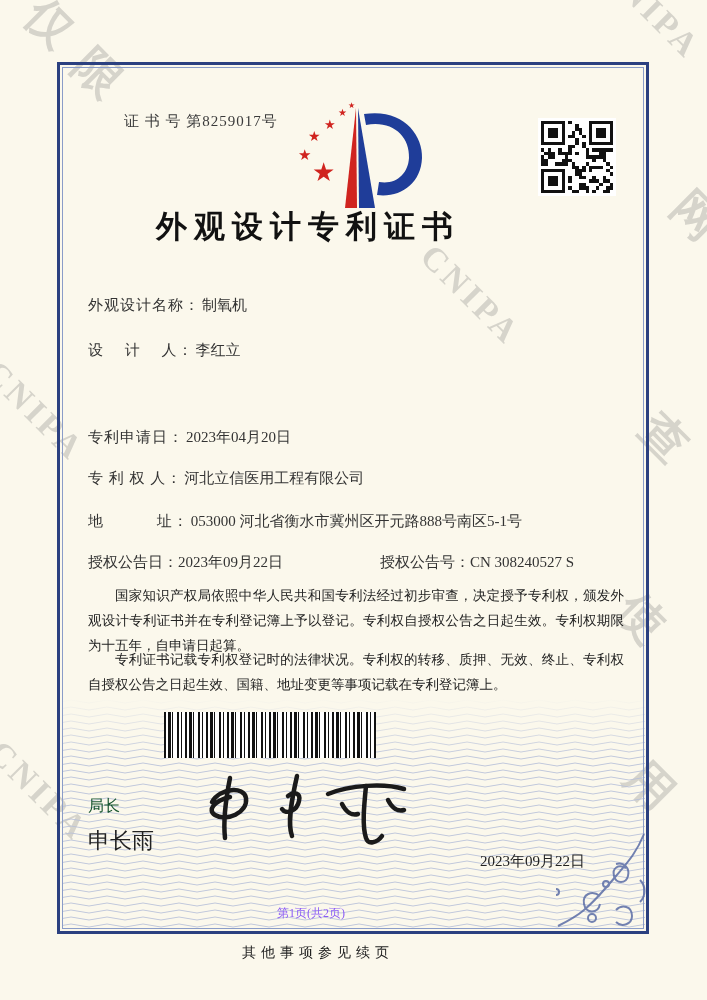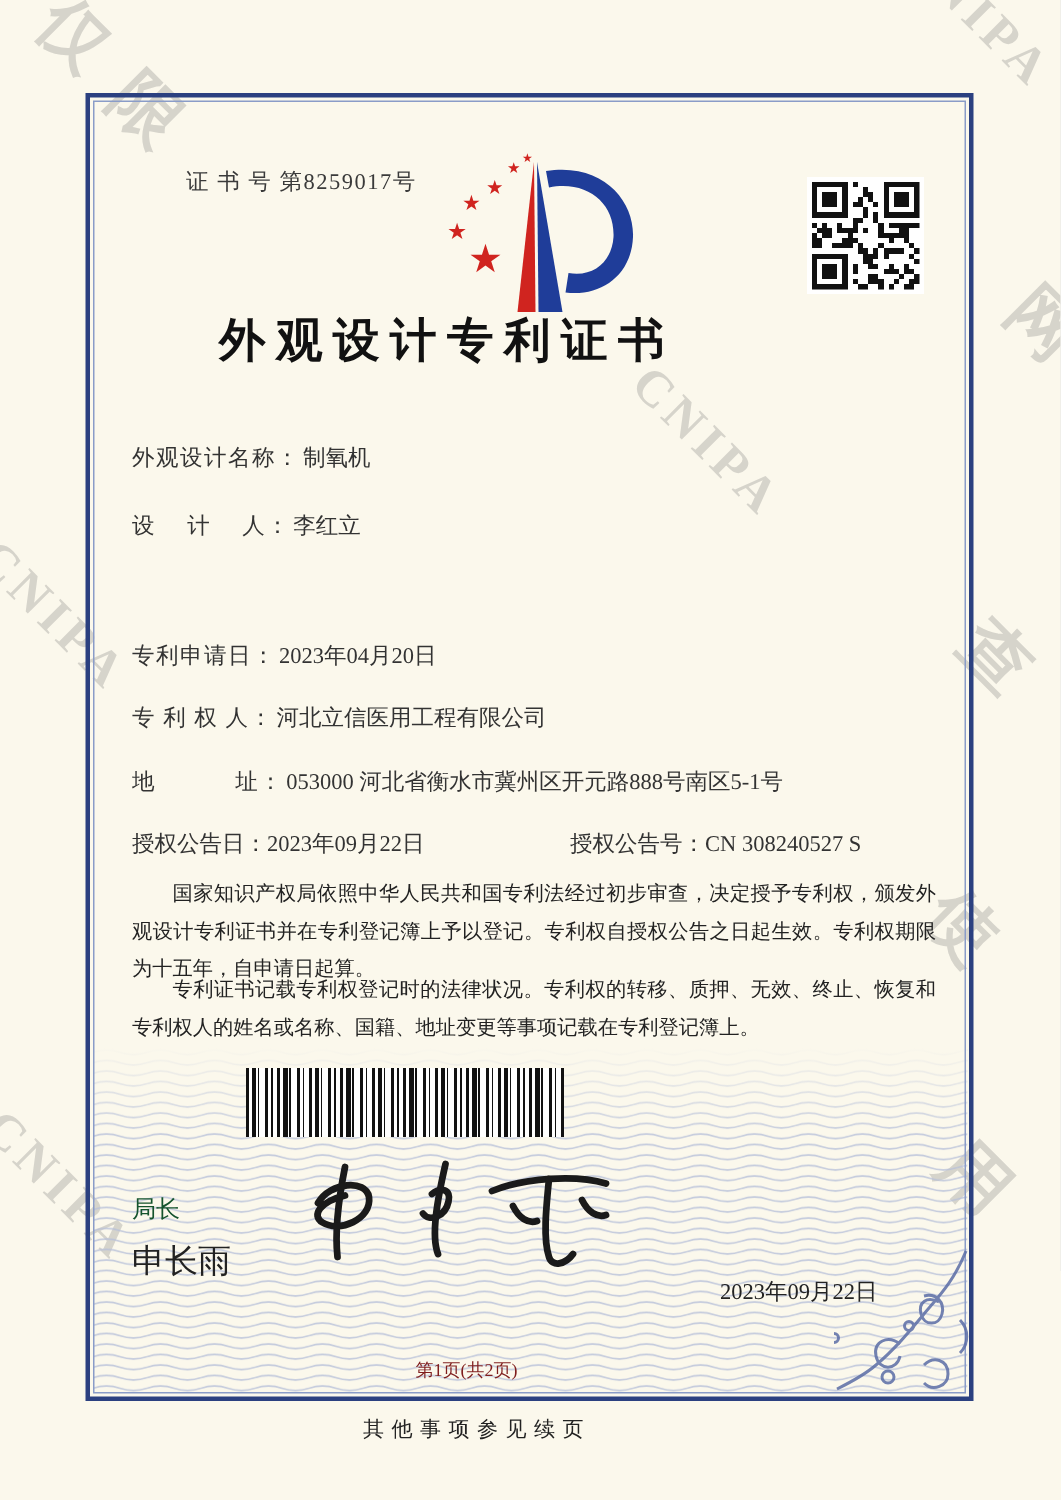--- a/index.html
+++ b/index.html
@@ -35,21 +35,21 @@
   .logo{position:absolute;left:282px;top:104px;width:150px;height:112px;}
   .logo svg{position:absolute;left:0;top:0;}
   .star{position:absolute;color:#d0241f;line-height:1;}
   .st1{left:30px;top:56px;font-size:26px;}
   .st2{left:16px;top:44px;font-size:15px;}
   .st3{left:26px;top:26px;font-size:14px;}
   .st4{left:42px;top:14px;font-size:13px;}
   .st5{left:56px;top:4px;font-size:10px;}
   .st6{left:66px;top:-2px;font-size:8px;}
   .qr{position:absolute;left:538px;top:118px;width:78px;height:78px;background:#fff;padding:3px;box-sizing:border-box;}
-  .title{position:absolute;left:57px;top:206px;width:482px;text-align:center;
+  .title{position:absolute;left:67px;top:206px;width:482px;text-align:center;
     font-size:31px;font-weight:bold;letter-spacing:7px;color:#111;}
   
   .field{position:absolute;left:88px;font-size:15px;color:#333;white-space:nowrap;}
   .f0{top:296px;} .f1{top:341px;} .f2{top:386px;} .f3{top:428px;} .f4{top:469px;} .f5{top:512px;}
   .grant{top:553px;}
   .grant .g2{margin-left:97px;}
   .flabel{letter-spacing:1px;}
   .fvalue{margin-left:2px;}
   
   .para{position:absolute;left:88px;width:536px;font-size:13.5px;line-height:1.85;
@@ -62,21 +62,21 @@
       #111 8px 9px,#fff 9px 13px,#111 13px 15px,#fff 15px 17px,
       #111 17px 18px,#fff 18px 21px);}
   
   .director-title{position:absolute;left:88px;top:796px;font-size:16px;color:#14532d;
     font-family:"Liberation Sans","DejaVu Sans",sans-serif;}
   .director-name{position:absolute;left:88px;top:826px;font-size:22px;color:#222;
     font-family:"Liberation Sans","DejaVu Sans",sans-serif;}
   .signature{position:absolute;left:196px;top:768px;width:230px;height:86px;}
   .issue-date{position:absolute;left:480px;top:852px;font-size:15px;color:#222;}
   .page-info{position:absolute;left:57px;top:905px;width:508px;text-align:center;
-    font-size:12px;color:#7f1d1d;}
+    font-size:12px;color:#8b5cf6;}
   .footer-note{position:absolute;left:0;top:944px;width:636px;text-align:center;
     font-size:14px;letter-spacing:5px;color:#222;}
   .ornament{position:absolute;left:556px;top:824px;}
 </style>
 </head>
 <body>
 
 <div class="page">
 
   <span class="wm wm-a">仅</span>
@@ -274,21 +274,21 @@
     <span class="flabel">专 利 权 人：</span><span class="fvalue">河北立信医用工程有限公司</span>
   </div>
   <div class="field f5">
     <span class="flabel">地　　　 址：</span><span class="fvalue">053000 河北省衡水市冀州区开元路888号南区5-1号</span>
   </div>
   <div class="field grant">
     <span>授权公告日：</span><span>2023年09月22日</span><span class="g2">授权公告号：</span><span>CN 308240527 S</span>
   </div>
 
   <div class="para p1">国家知识产权局依照中华人民共和国专利法经过初步审查，决定授予专利权，颁发外观设计专利证书并在专利登记簿上予以登记。专利权自授权公告之日起生效。专利权期限为十五年，自申请日起算。</div>
-  <div class="para p2">专利证书记载专利权登记时的法律状况。专利权的转移、质押、无效、终止、恢复和专利权人的姓名或名称、国籍、地址变更等事项记载在专利登记簿上。</div>
+  <div class="para p2">专利证书记载专利权登记时的法律状况。专利权的转移、质押、无效、终止、专利权自授权公告之日起生效、国籍、地址变更等事项记载在专利登记簿上。</div>
 
   <div class="barcode"></div>
 
   <div class="director-title">局长</div>
   <div class="director-name">申长雨</div>
   <div class="signature">
     <svg width="230" height="86" viewBox="0 0 230 86">
       <g fill="none" stroke="#1a1a1a" stroke-width="4.5" stroke-linecap="round" stroke-linejoin="round">
         <path d="M34,10 C30,30 27,52 29,70"></path>
         <path d="M16,34 C24,20 48,18 50,30 C52,45 30,54 19,47 C11,42 18,33 34,29"></path>

